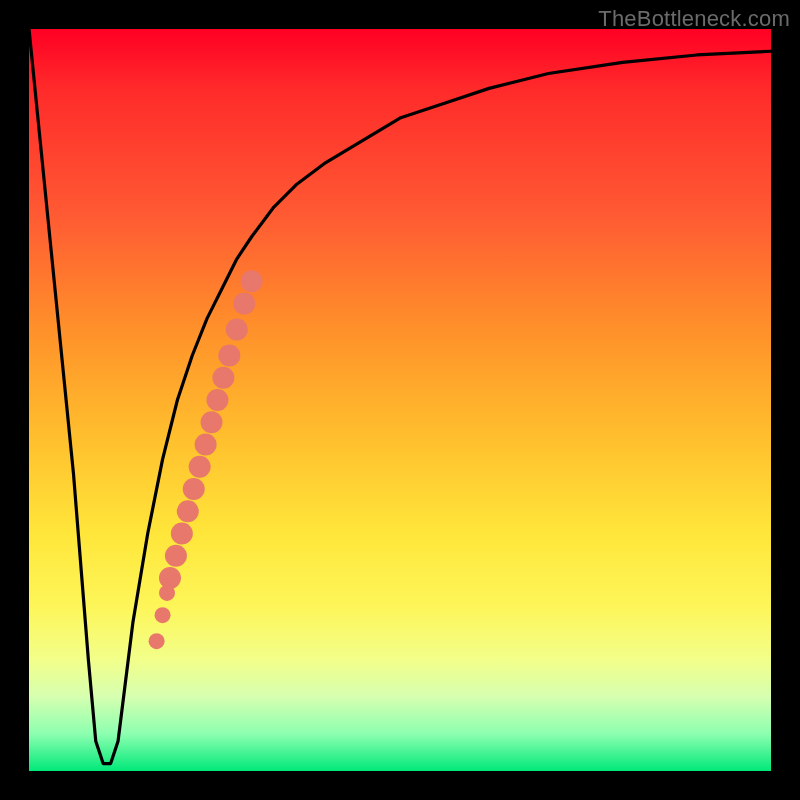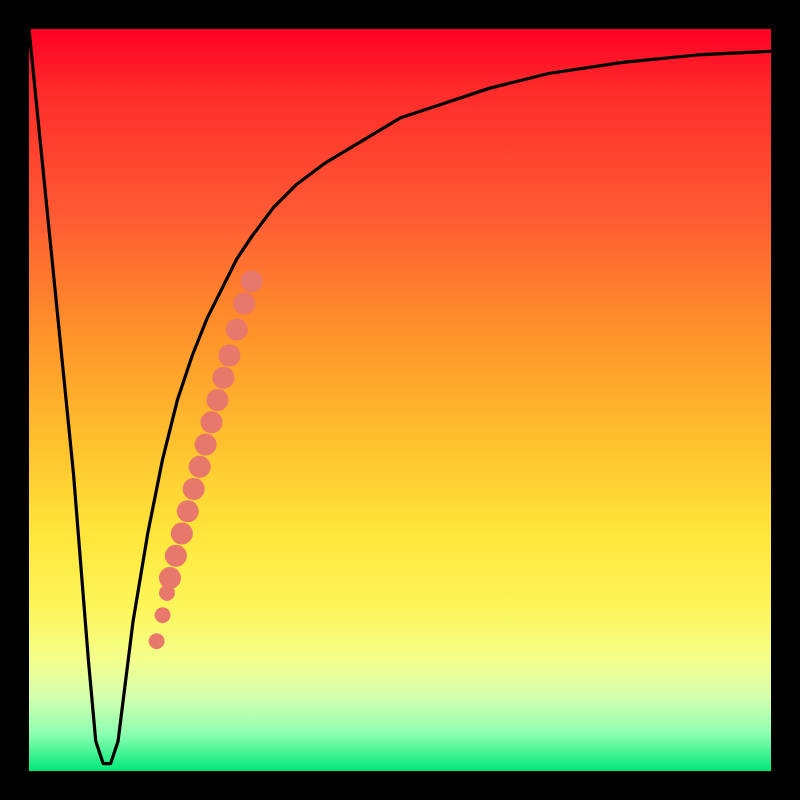--- a/index.html
+++ b/index.html
@@ -82,13 +82,14 @@
           <circle cx="222.60" cy="252.28" r="11" fill="#e8776c"></circle>
           <circle cx="127.62" cy="612.15" r="8" fill="#e8776c"></circle>
           <circle cx="133.56" cy="586.18" r="8" fill="#e8776c"></circle>
           <circle cx="138.01" cy="563.92" r="8" fill="#e8776c"></circle>
         </g>
 
     <path id="curve-path" fill="none" stroke="#000000" stroke-width="3.2" stroke-linejoin="round" stroke-linecap="round" d="M0.00 0.00 L22.26 222.60 L44.52 445.20 L59.36 630.70 L66.78 712.32 L74.20 734.58 L81.62 734.58 L89.04 712.32 L96.46 652.96 L103.88 593.60 L118.72 504.56 L133.56 430.36 L148.40 371.00 L163.24 326.48 L178.08 289.38 L192.92 259.70 L207.76 230.02 L222.60 207.76 L244.86 178.08 L267.12 155.82 L296.80 133.56 L333.90 111.30 L371.00 89.04 L415.52 74.20 L460.04 59.36 L519.40 44.52 L593.60 33.39 L667.80 25.97 L742.00 22.26"></path>
       </svg>
   </div>
 
+  <div class="watermark">TheBottleneck.com</div>
 </div>
 
 </body></html>

